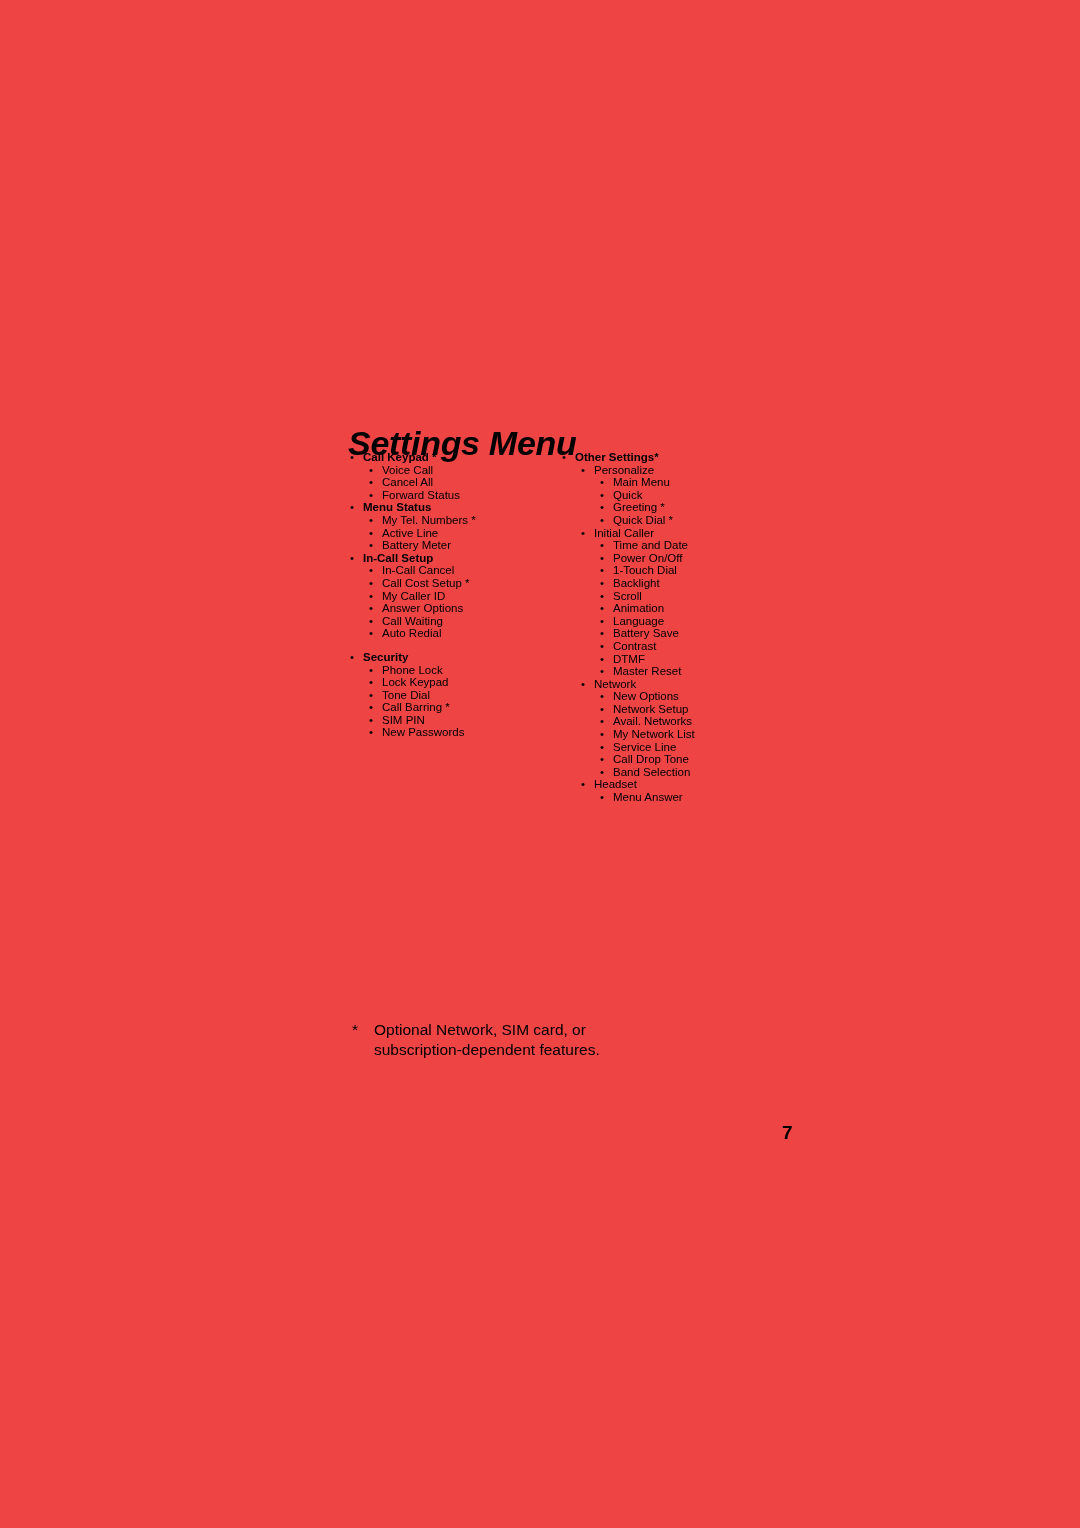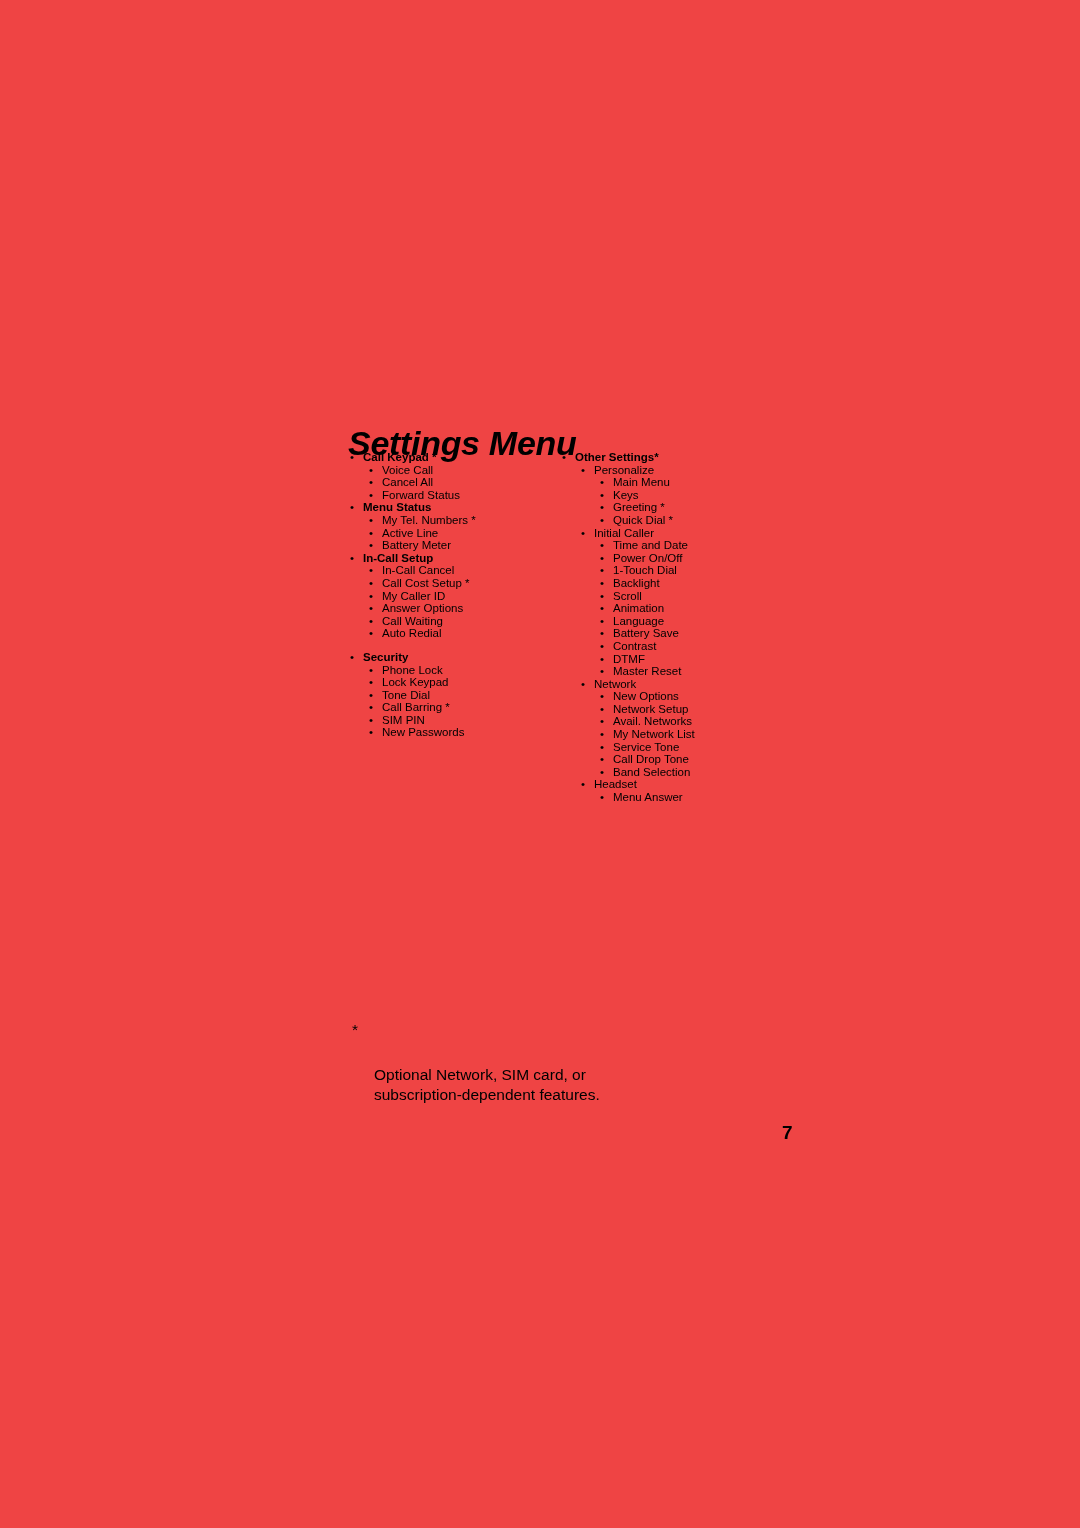--- a/index.html
+++ b/index.html
@@ -102,21 +102,20 @@
     line-height: 20px;
   }
   .footnote .fn-mark {
     position: absolute;
     left: 0;
     top: 0;
   }
   .footnote .fn-body {
     display: block;
     padding-left: 22px;
-    margin-top: 45px;
   }
 
   
   .page-number {
     position: absolute;
     left: 782px;
     top: 1122px;
     font-size: 19px;
     font-weight: bold;
   }
@@ -214,21 +213,21 @@
           <li class="node lvl1">
             <span class="row"><span class="bullet">•</span><span class="txt bold">Other Settings*</span></span>
             <ul>
               <li class="node lvl2">
                 <span class="row"><span class="bullet">•</span><span class="txt reg">Personalize</span></span>
                 <ul>
                   <li class="node lvl3">
                     <span class="row"><span class="bullet">•</span><span class="txt reg">Main Menu</span></span>
                   </li>
                   <li class="node lvl3">
-                    <span class="row"><span class="bullet">•</span><span class="txt reg">Keys</span></span>
+                    <span class="row"><span class="bullet">•</span><span class="txt reg">Quick</span></span>
                   </li>
                   <li class="node lvl3">
                     <span class="row"><span class="bullet">•</span><span class="txt reg">Greeting *</span></span>
                   </li>
                   <li class="node lvl3">
                     <span class="row"><span class="bullet">•</span><span class="txt reg">Quick Dial *</span></span>
                   </li>
                 </ul>
               </li>
               <li class="node lvl2">
@@ -278,21 +277,21 @@
                   <li class="node lvl3">
                     <span class="row"><span class="bullet">•</span><span class="txt reg">Network Setup</span></span>
                   </li>
                   <li class="node lvl3">
                     <span class="row"><span class="bullet">•</span><span class="txt reg">Avail. Networks</span></span>
                   </li>
                   <li class="node lvl3">
                     <span class="row"><span class="bullet">•</span><span class="txt reg">My Network List</span></span>
                   </li>
                   <li class="node lvl3">
-                    <span class="row"><span class="bullet">•</span><span class="txt reg">Service Tone</span></span>
+                    <span class="row"><span class="bullet">•</span><span class="txt reg">Service Line</span></span>
                   </li>
                   <li class="node lvl3">
                     <span class="row"><span class="bullet">•</span><span class="txt reg">Call Drop Tone</span></span>
                   </li>
                   <li class="node lvl3">
                     <span class="row"><span class="bullet">•</span><span class="txt reg">Band Selection</span></span>
                   </li>
                 </ul>
               </li>
               <li class="node lvl2">

